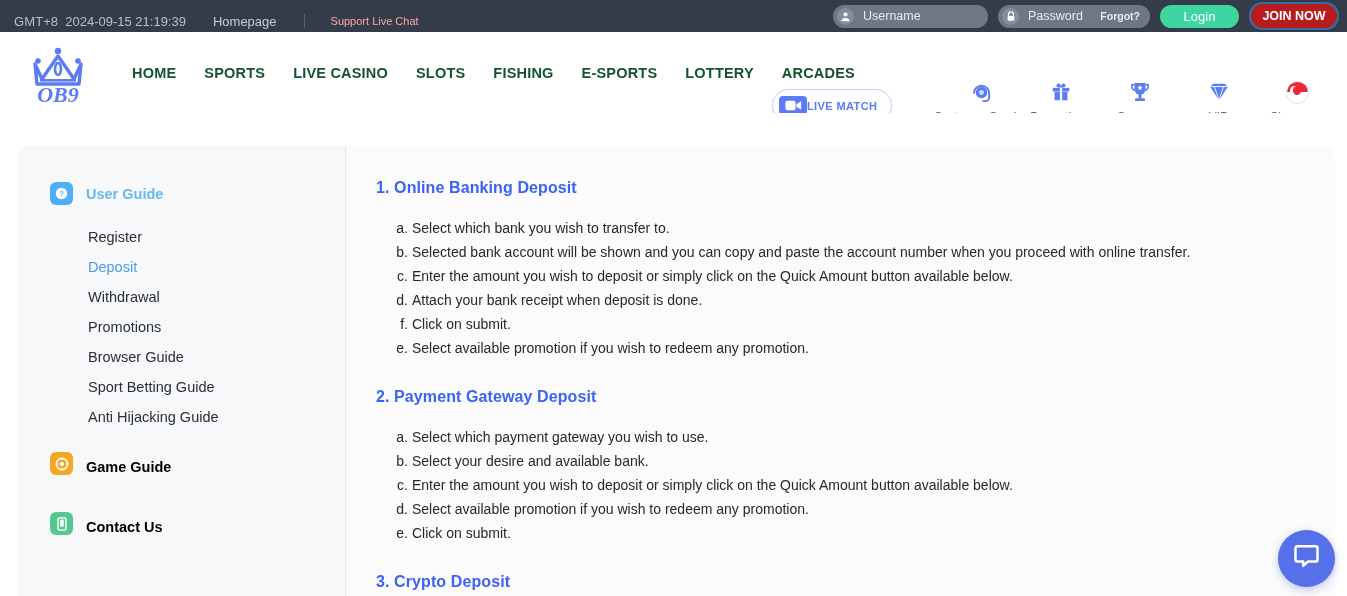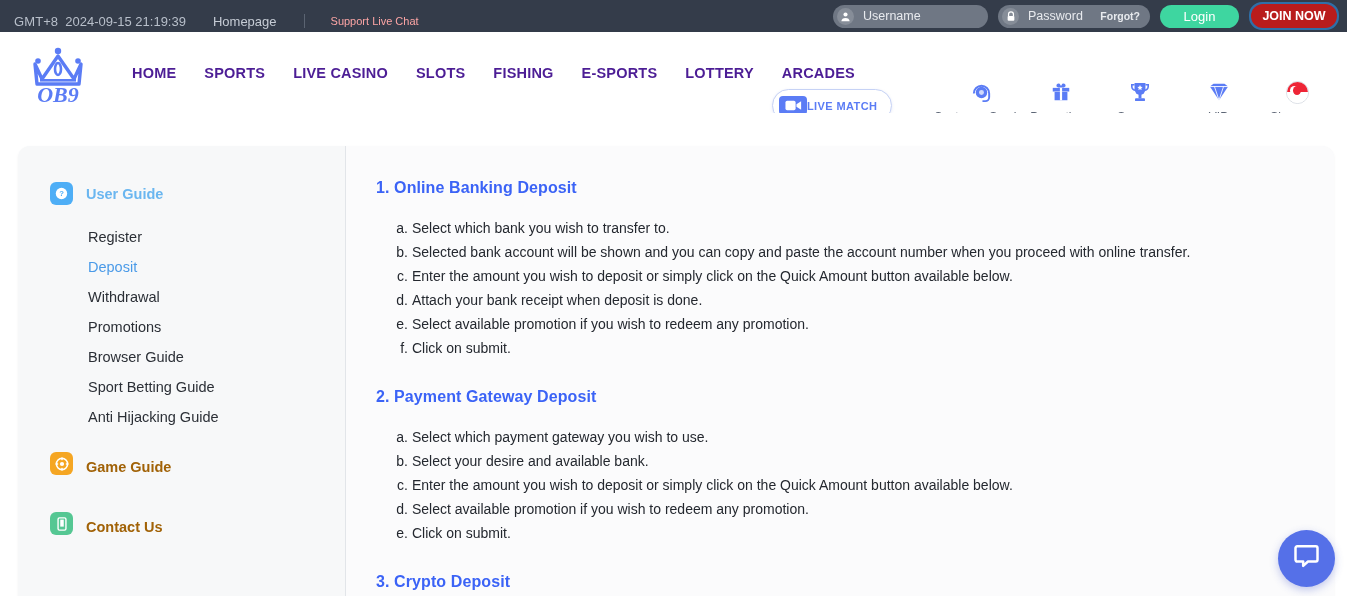--- a/index.html
+++ b/index.html
@@ -56,21 +56,21 @@
   
   .header{
     position:absolute; top:32px; left:0; width:1347px; height:81px;
     background:#ffffff; box-shadow:0 2px 4px rgba(0,0,0,.13);
     display:flex; align-items:center;
   }
   .logo{ position:absolute; left:22px; top:7px; width:72px; height:66px; cursor:pointer; }
 
   .nav{ position:absolute; left:118px; top:0; height:81px; display:flex; align-items:center; gap:0; }
   .nav a{
-    color:#4c1d95; font-size:14.5px; font-weight:bold; text-decoration:none;
+    color:#14532d; font-size:14.5px; font-weight:bold; text-decoration:none;
     letter-spacing:.2px; padding:0 14px; cursor:pointer; white-space:nowrap;
   }
 
   .livematch{
     position:absolute; left:772px; top:57px; height:33px;
     display:flex; align-items:center; gap:0;
     border:1.5px solid #c6d2f5; border-radius:17px;
     background:#ffffff; padding:0 14px 0 6px; cursor:pointer;
     box-shadow:0 1px 3px rgba(90,110,200,.15);
   }
@@ -119,21 +119,21 @@
   }
   .sb-ico{
     width:23px; height:23px; border-radius:6px; display:flex;
     align-items:center; justify-content:center; flex:0 0 auto;
   }
   .sb-ico-blue{ background:#4eaef6; }
   .sb-ico-orange{ background:#f5a623; }
   .sb-ico-green{ background:#55c793; }
   .sb-head-lbl{ font-size:14.5px; font-weight:bold; }
   .sb-head-lbl.active{ color:#6ab6f0; }
-  .sb-head-lbl.dark{ color:#a16207;margin-top:6px; }
+  .sb-head-lbl.dark{ color:#000000;margin-top:6px; }
 
   .sb-sub{ list-style:none; padding:0 0 0 70px; }
   .sb-sub li{
     font-size:14.5px; color:#2b2f36; line-height:30px; cursor:pointer; white-space:nowrap;
   }
   .sb-sub li.active{ color:#4a9ae8; }
 
   .sb-gap{ height:20px; }
 
   .divider{ width:1px; background:#e2e5e9; flex:0 0 auto; }
@@ -355,22 +355,22 @@
       <div class="divider"></div>
 
       <main class="content">
 
         <h2 class="sec-title">1. Online Banking Deposit</h2>
         <ul class="sec-list">
           <li><span class="mk">a.</span><span>Select which bank you wish to transfer to.</span></li>
           <li><span class="mk">b.</span><span>Selected bank account will be shown and you can copy and paste the account number when you proceed with online transfer.</span></li>
           <li><span class="mk">c.</span><span>Enter the amount you wish to deposit or simply click on the Quick Amount button available below.</span></li>
           <li><span class="mk">d.</span><span>Attach your bank receipt when deposit is done.</span></li>
+          <li><span class="mk">f.</span><span>Click on submit.</span></li>
           <li><span class="mk">e.</span><span>Select available promotion if you wish to redeem any promotion.</span></li>
-          <li><span class="mk">f.</span><span>Click on submit.</span></li>
         </ul>
 
         <h2 class="sec-title">2. Payment Gateway Deposit</h2>
         <ul class="sec-list">
           <li><span class="mk">a.</span><span>Select which payment gateway you wish to use.</span></li>
           <li><span class="mk">b.</span><span>Select your desire and available bank.</span></li>
           <li><span class="mk">c.</span><span>Enter the amount you wish to deposit or simply click on the Quick Amount button available below.</span></li>
           <li><span class="mk">d.</span><span>Select available promotion if you wish to redeem any promotion.</span></li>
           <li><span class="mk">e.</span><span>Click on submit.</span></li>
         </ul>

